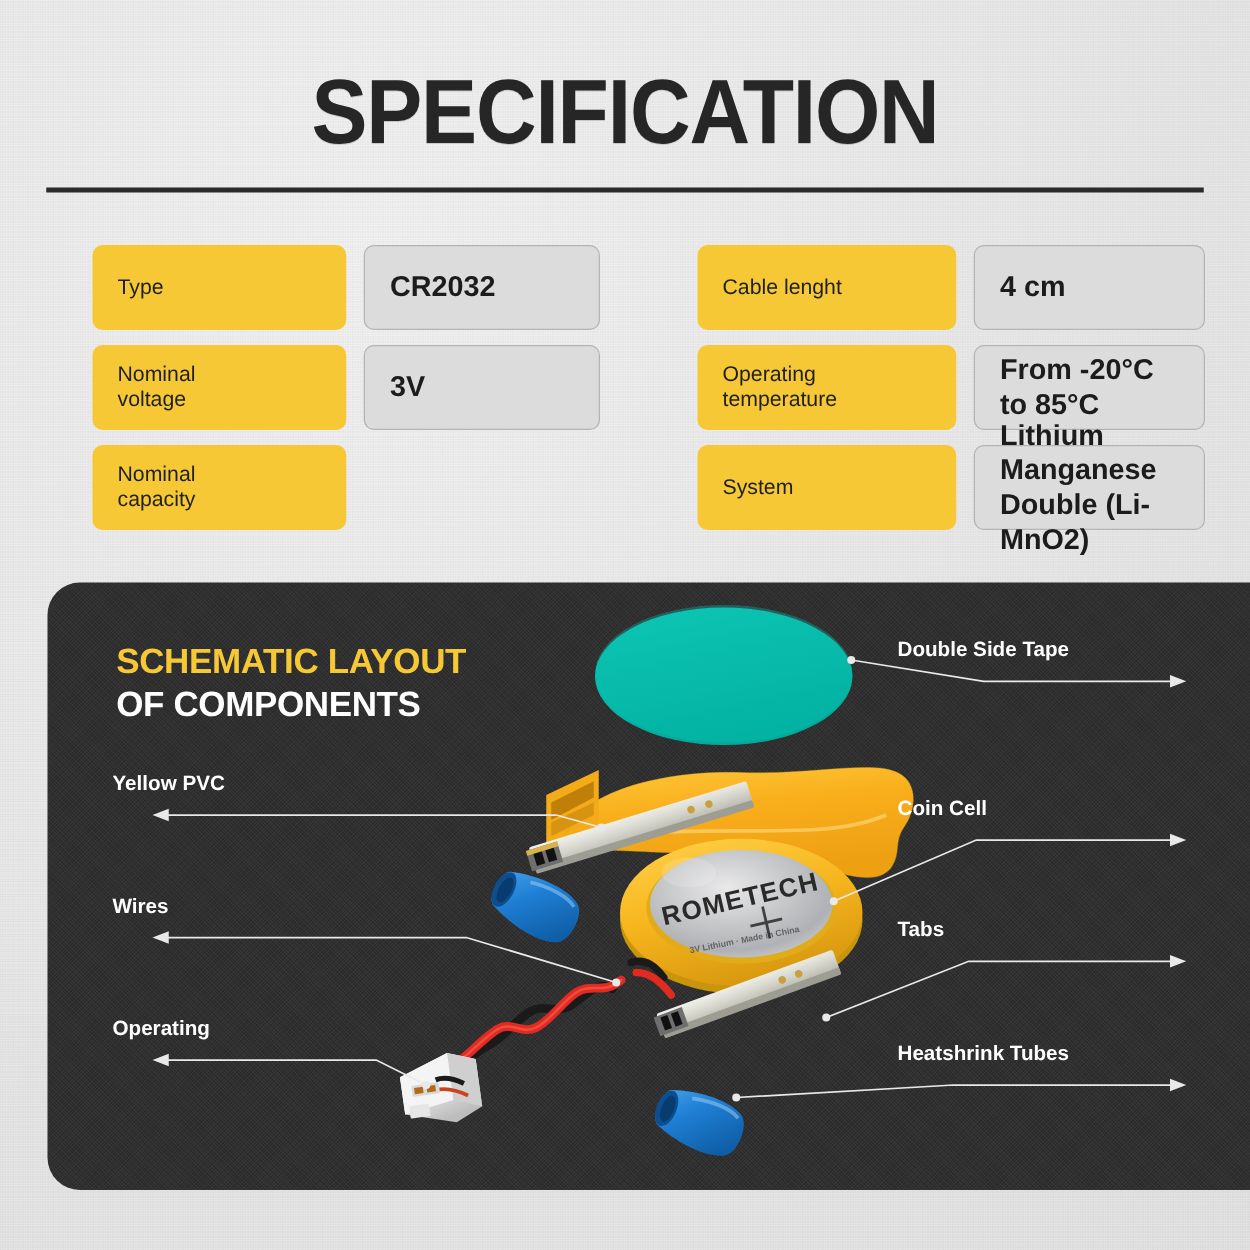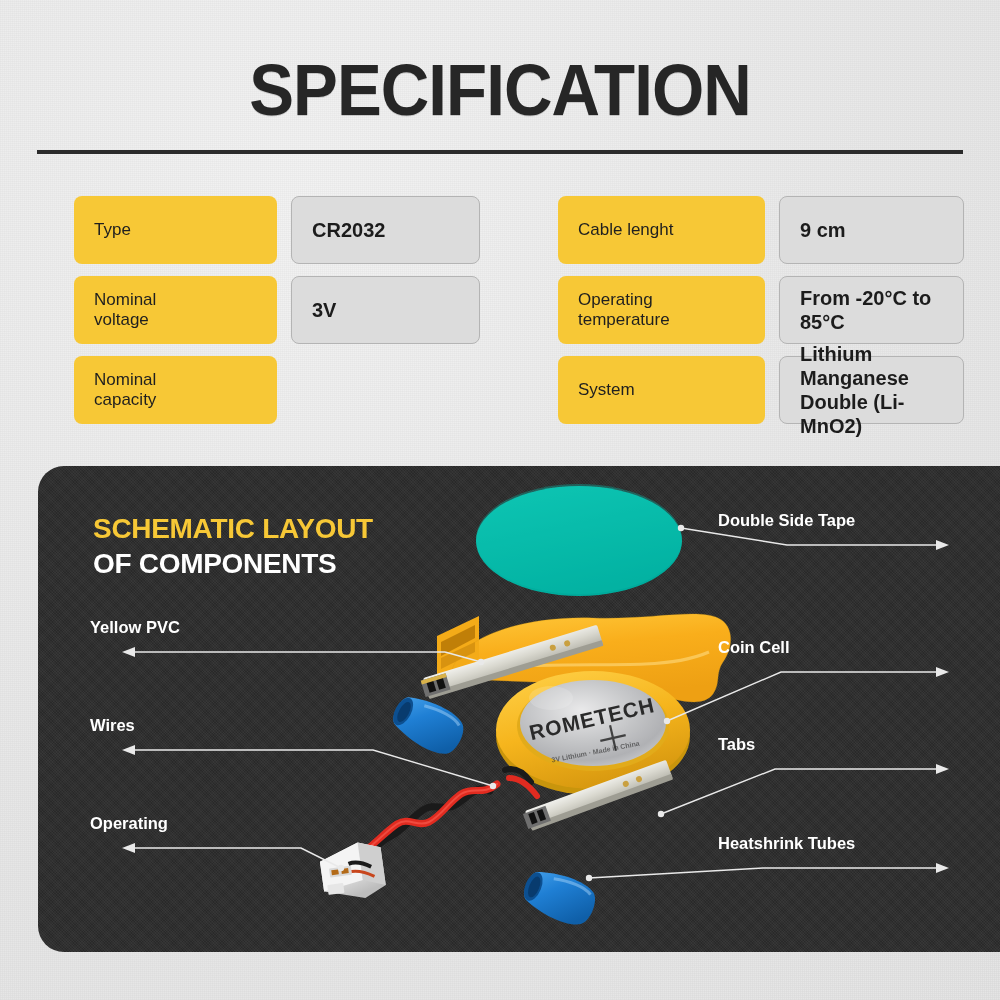--- a/index.html
+++ b/index.html
@@ -59,21 +59,21 @@
     color:#1f1f1f;
     line-height:1.2;
     flex:0 0 203px;
   }
   .spec-value {
     background:#dcdcdc;
     border:1px solid #b4b4b4;
     border-radius:8px;
     display:flex; align-items:center;
     padding:0 20px;
-    font-size:20px;
+    font-size:23px;
     font-weight:bold;
     color:#1c1c1c;
     line-height:1.2;
     flex:1 1 auto;
   }
   .col-right .spec-label { flex:0 0 207px; }
 
   
   #schematic {
     position:absolute; left:38px; top:466px;
@@ -156,21 +156,21 @@
         </span>
       </div>
     </div>
 
   </div>
 
   <div class="spec-col col-right">
 
     <div class="spec-row">
       <div class="spec-label">Cable lenght</div>
-      <div class="spec-value">9 cm</div>
+      <div class="spec-value">4 cm</div>
     </div>
 
     <div class="spec-row">
       <div class="spec-label">
         <span>
           <span>Operating</span><br>
           <span>temperature</span>
         </span>
       </div>
       <div class="spec-value">From -20°C to 85°C</div>

